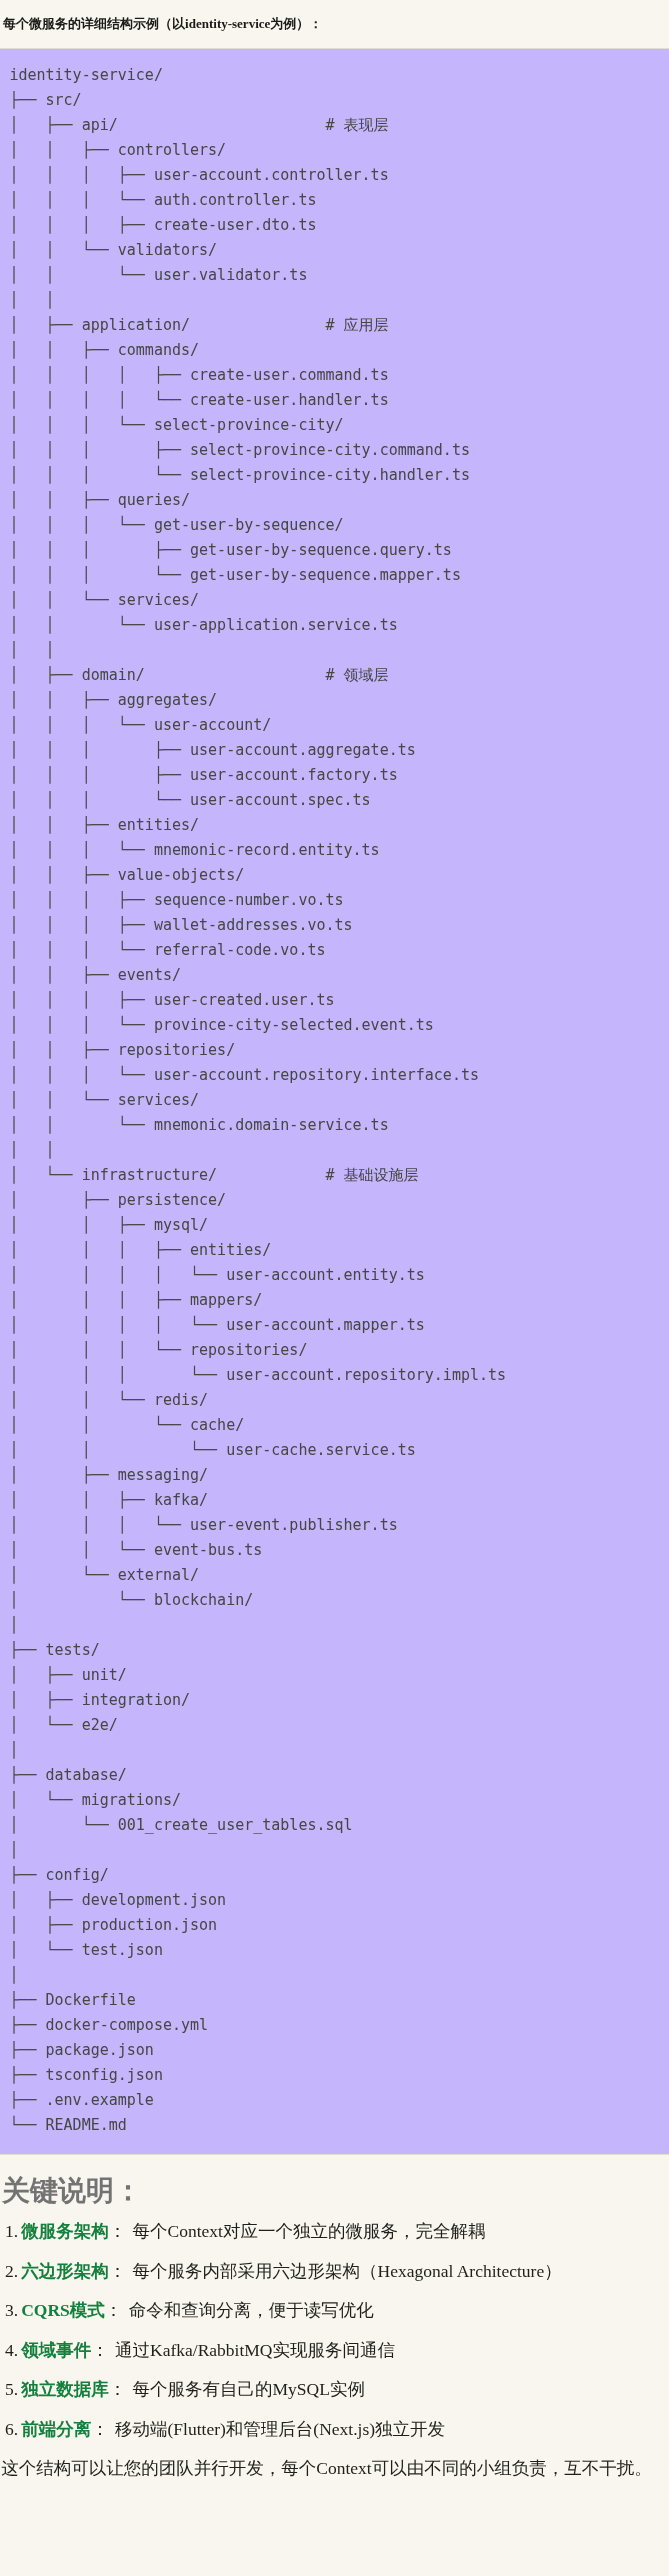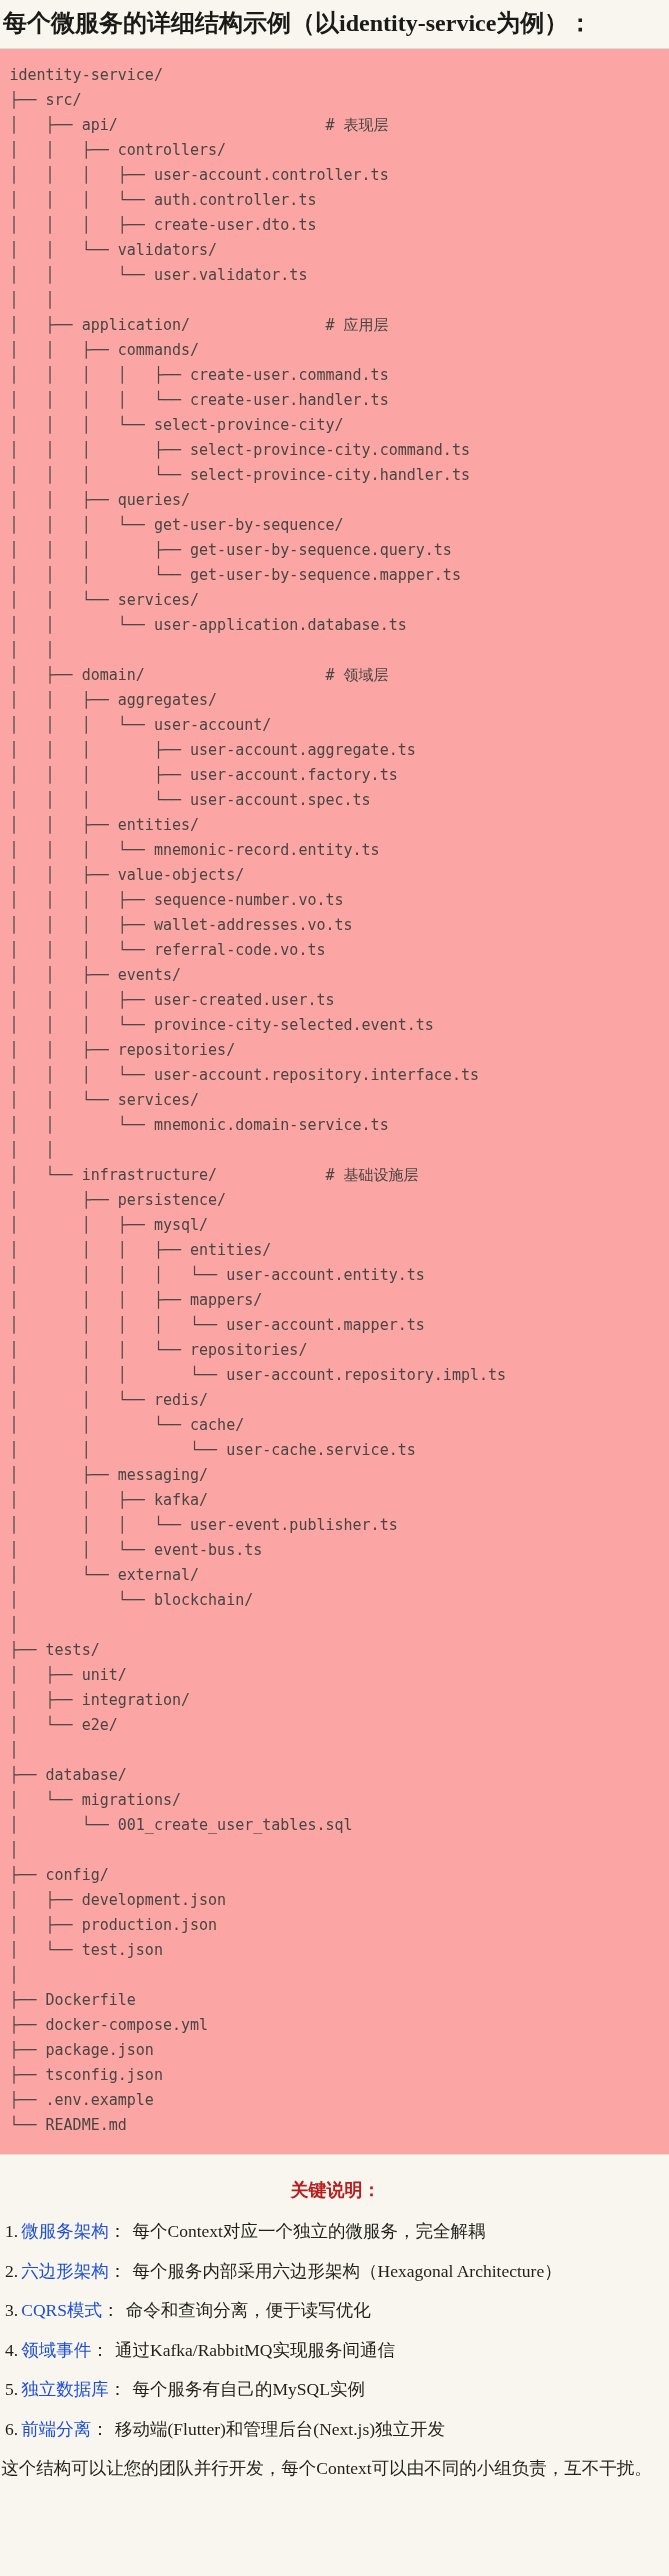--- a/index.html
+++ b/index.html
@@ -9,65 +9,64 @@
     width: 669px;
   }
   body {
     font-family: "Liberation Serif", "DejaVu Serif", serif;
     color: #201f1b;
     overflow: hidden;
   }
   .page { width: 669px; }
 
   h1.page-title {
-    font-size: 24px;
+    font-size: 13px;
     line-height: 29px;
     font-weight: bold;
     color: #1b1a17;
     margin: 8.8px 5px 10.6px 3.1px;
     letter-spacing: 0;
   }
 
   .code-block {
-    background: #fca5a5;
+    background: #c4b5fd;
     border-top: 0.6px solid #e0ddd4;
     border-bottom: 0.6px solid #e0ddd4;
     padding: 13.8px 10px 16.3px 9.4px;
   }
   .tree-line {
     font-family: "DejaVu Sans Mono", "Liberation Mono", monospace;
     font-size: 15px;
     line-height: 25px;
     height: 25px;
     white-space: pre;
     color: #474641;
   }
 
   h2.notes-heading {
-    font-size: 18px;
+    font-size: 28px;
     line-height: 29px;
     font-weight: bold;
-    color: #b91c1c;
+    color: #737373;
     margin: 20.6px 0 0 1.9px;
-    text-align: center;
   }
 
   ol.notes {
     list-style: none;
     margin: 15px 0 0 0;
     padding: 0 0 0 5px;
   }
   ol.notes li {
     font-size: 17.5px;
     line-height: 22.5px;
     margin: 0 0 17px 0;
     color: #201f1b;
   }
   .note-num { margin-right: 3.1px; }
-  .note-term { font-weight: normal; color: #1d4ed8; }
+  .note-term { font-weight: bold; color: #15803d; }
   .note-sep { margin-right: 6.3px; }
 
   p.closing {
     font-size: 17.5px;
     line-height: 22.5px;
     margin: 17px 0 6.3px 1.3px;
     color: #201f1b;
   }
 </style>
 </head>
@@ -120,21 +119,21 @@
         <div class="tree-line">│   │   ├── queries/</div>
 
         <div class="tree-line">│   │   │   └── get-user-by-sequence/</div>
 
         <div class="tree-line">│   │   │       ├── get-user-by-sequence.query.ts</div>
 
         <div class="tree-line">│   │   │       └── get-user-by-sequence.mapper.ts</div>
 
         <div class="tree-line">│   │   └── services/</div>
 
-        <div class="tree-line">│   │       └── user-application.database.ts</div>
+        <div class="tree-line">│   │       └── user-application.service.ts</div>
 
         <div class="tree-line">│   │</div>
 
         <div class="tree-line">│   ├── domain/                    # 领域层</div>
 
         <div class="tree-line">│   │   ├── aggregates/</div>
 
         <div class="tree-line">│   │   │   └── user-account/</div>
 
         <div class="tree-line">│   │   │       ├── user-account.aggregate.ts</div>

